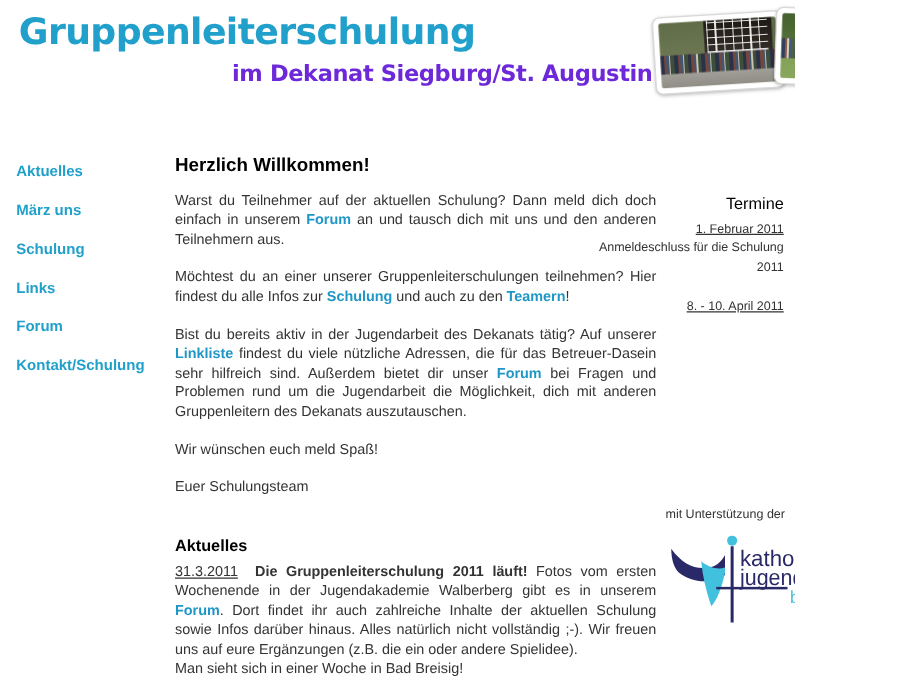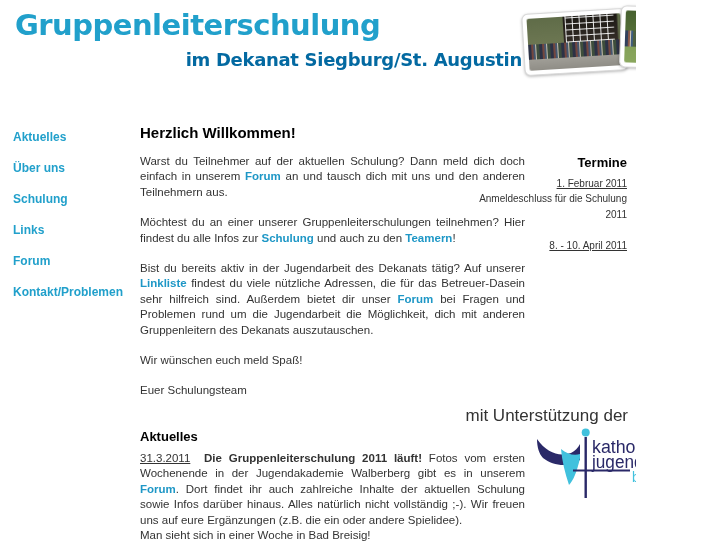--- a/index.html
+++ b/index.html
@@ -18,21 +18,21 @@
 
   
   .site-title{
     position:absolute;left:15px;top:8px;
     font-family:"DejaVu Sans",sans-serif;font-weight:bold;
     font-size:29px;letter-spacing:-0.5px;color:var(--accent);
   }
   .site-subtitle{
     position:absolute;left:138px;top:49px;width:384px;text-align:right;
     font-family:"DejaVu Sans",sans-serif;font-weight:bold;
-    font-size:18px;letter-spacing:-0.3px;color:#0369a1;
+    font-size:18px;letter-spacing:-0.3px;color:#6d28d9;
   }
   .photo{
     position:absolute;background:#fff;border:1px solid #d9d9d9;border-radius:6px;
     padding:4px;box-shadow:0 1px 3px rgba(0,0,0,.28);
   }
   .photo-1{left:523px;top:11px;transform:rotate(-3.5deg);}
   .photo-2{left:620px;top:7px;transform:rotate(2deg);}
   .photo-img{width:94px;height:52px;border-radius:2px;filter:blur(.4px);background-repeat:no-repeat;}
   .img-indoor{
     background-color:#7d8670;
@@ -67,26 +67,26 @@
   .welcome{font-size:15px;font-weight:bold;color:var(--heading);margin:0 0 13px;}
   .body-text{font-size:11.5px;line-height:15.4px;text-align:justify;margin:0 0 15px;color:var(--text);}
   .news-heading{font-size:13px;font-weight:bold;color:var(--heading);margin:30px 0 7px;}
   .news-text{white-space:pre-wrap;margin-bottom:0;}
   .seg-link{color:var(--link);font-weight:bold;cursor:pointer;}
   .seg-bold{font-weight:bold;}
   .seg-underline{text-decoration:underline;margin-top:12px;}
 
   
   .termine{position:absolute;right:9px;top:155px;width:160px;text-align:right;}
-  .termine-heading{font-size:13px;font-weight:bold;color:var(--heading);margin:0 0 6px;}
+  .termine-heading{font-size:13px;font-weight:normal;color:var(--heading);margin:0 0 6px;}
   .event{font-size:10px;line-height:15.4px;margin-bottom:16px;}
   .event-date{text-decoration:underline;}
 
   
-  .support-label{position:absolute;right:8px;top:406px;font-size:17px;color:var(--text);}
+  .support-label{position:absolute;right:8px;top:406px;font-size:10px;color:var(--text);}
   .logo{position:absolute;left:535px;top:425px;width:192px;height:85px;cursor:pointer;}
   .logo svg{display:block;}
   .logo-text{font-family:"Liberation Sans",sans-serif;fill:var(--logo_navy);}
   .logo-text-city{font-family:"Liberation Sans",sans-serif;fill:var(--logo_cyan);}
 </style>
 </head>
 <body>
 
 <div id="page">
 
@@ -96,25 +96,25 @@
     <div class="photo photo-1">
       <div class="photo-img img-indoor"></div>
     </div>
     <div class="photo photo-2">
       <div class="photo-img img-meadow"></div>
     </div>
   </header>
 
   <nav class="sidebar">
     <div class="nav-item">Aktuelles</div>
-    <div class="nav-item">Über uns</div>
+    <div class="nav-item">März uns</div>
     <div class="nav-item">Schulung</div>
     <div class="nav-item">Links</div>
     <div class="nav-item">Forum</div>
-    <div class="nav-item">Kontakt/Problemen</div>
+    <div class="nav-item">Kontakt/Schulung</div>
   </nav>
 
   <main class="main">
     <h1 class="welcome">Herzlich Willkommen!</h1>
     <p class="body-text"><span>Warst du Teilnehmer auf der aktuellen Schulung? Dann meld dich doch einfach in unserem </span><span class="seg-link">Forum</span><span> an und tausch dich mit uns und den anderen Teilnehmern aus.</span></p>
     <p class="body-text"><span>Möchtest du an einer unserer Gruppenleiterschulungen teilnehmen? Hier findest du alle Infos zur </span><span class="seg-link">Schulung</span><span> und auch zu den </span><span class="seg-link">Teamern</span><span>!</span></p>
     <p class="body-text"><span>Bist du bereits aktiv in der Jugendarbeit des Dekanats tätig? Auf unserer </span><span class="seg-link">Linkliste</span><span> findest du viele nützliche Adressen, die für das Betreuer-Dasein sehr hilfreich sind. Außerdem bietet dir unser </span><span class="seg-link">Forum</span><span> bei Fragen und Problemen rund um die Jugendarbeit die Möglichkeit, dich mit anderen Gruppenleitern des Dekanats auszutauschen.</span></p>
     <p class="body-text">Wir wünschen euch meld Spaß!</p>
     <p class="body-text">Euer Schulungsteam</p>
     <h2 class="news-heading">Aktuelles</h2>

